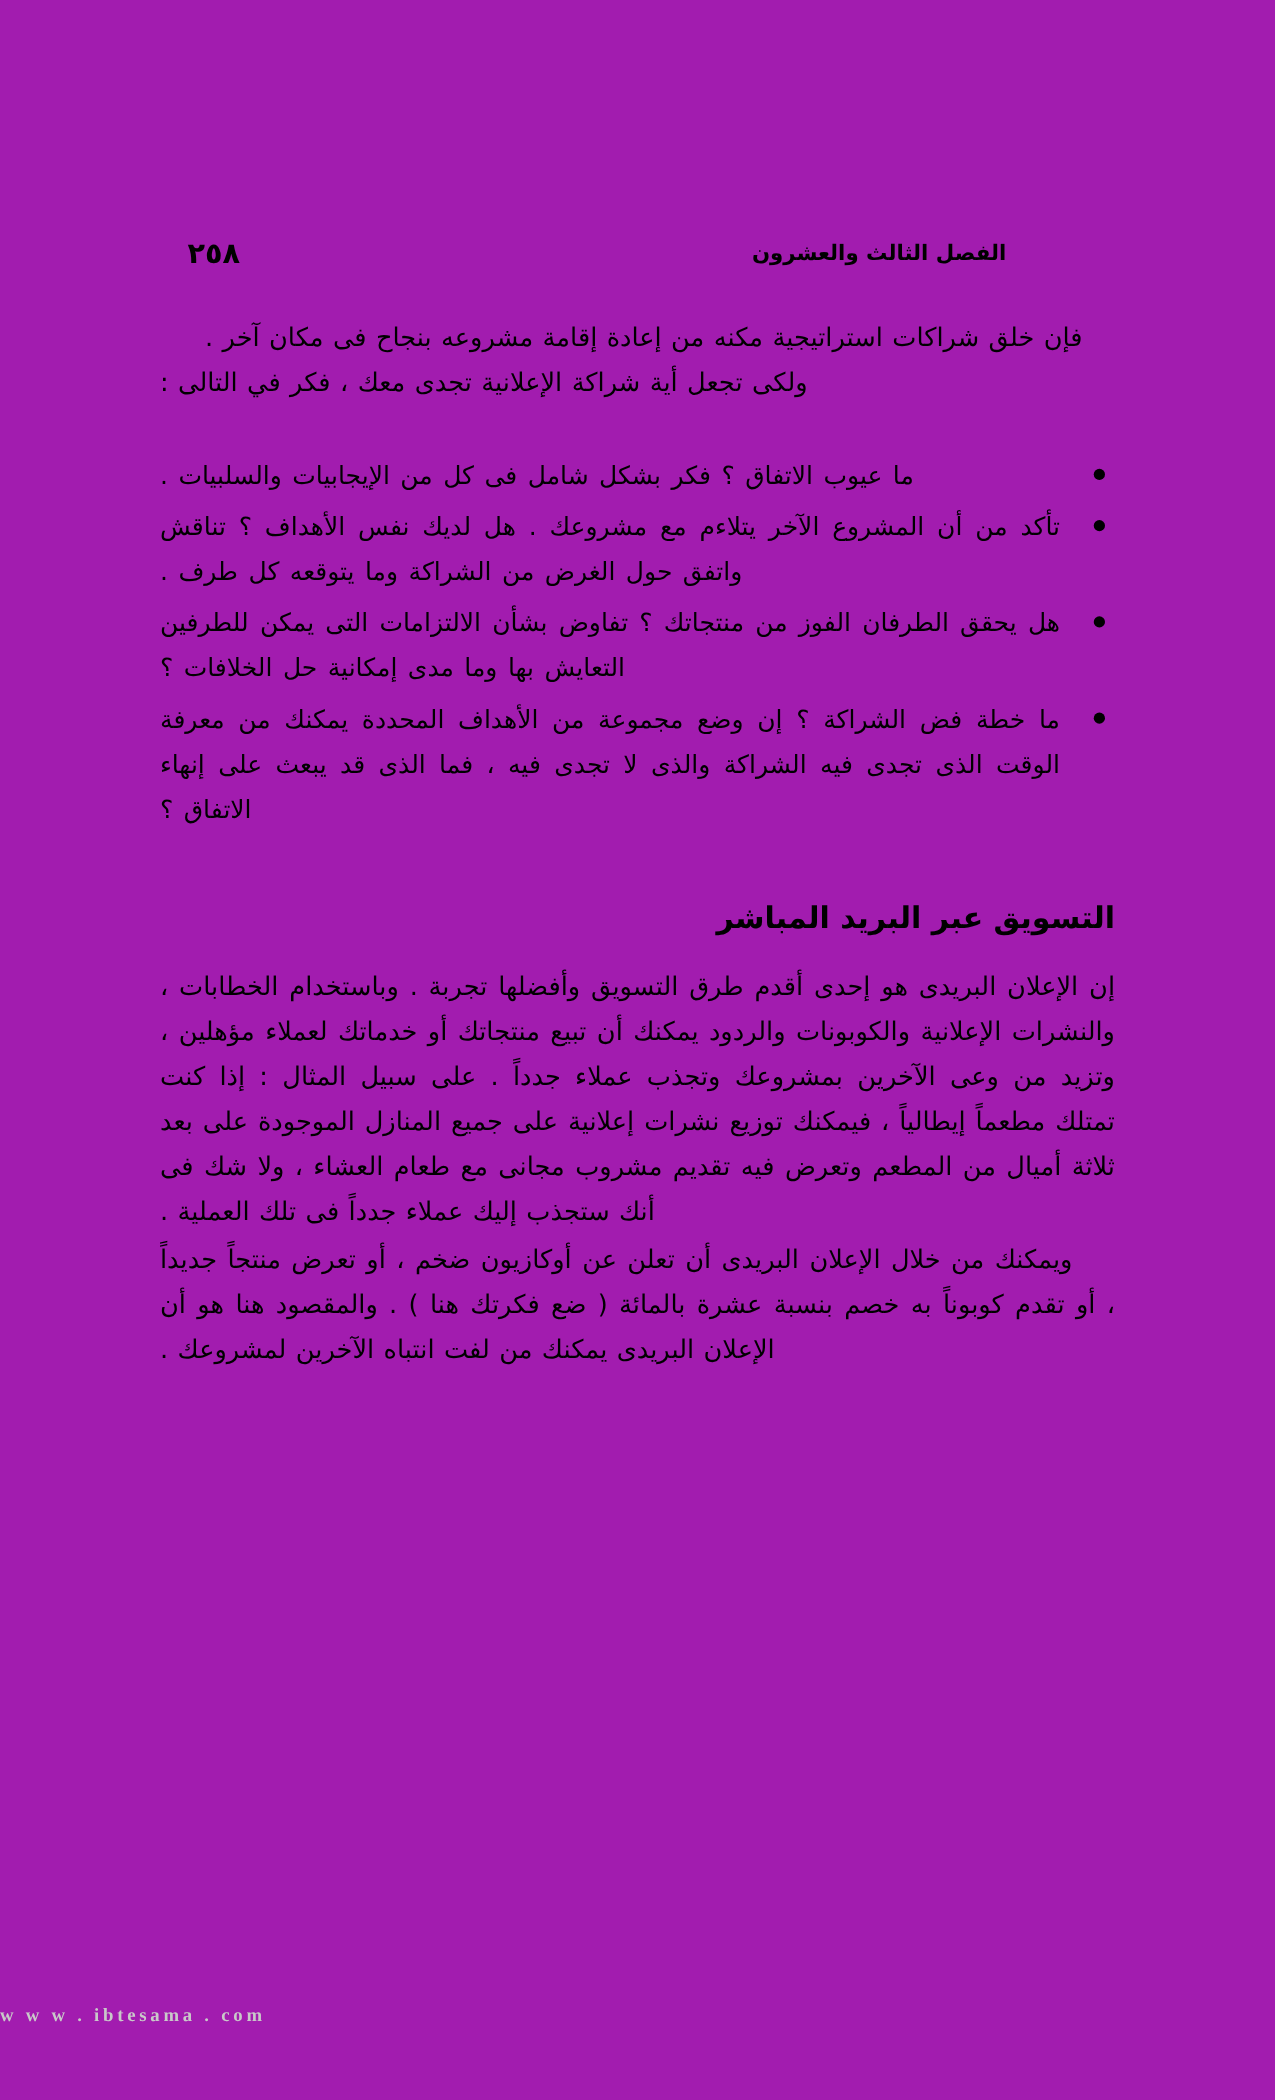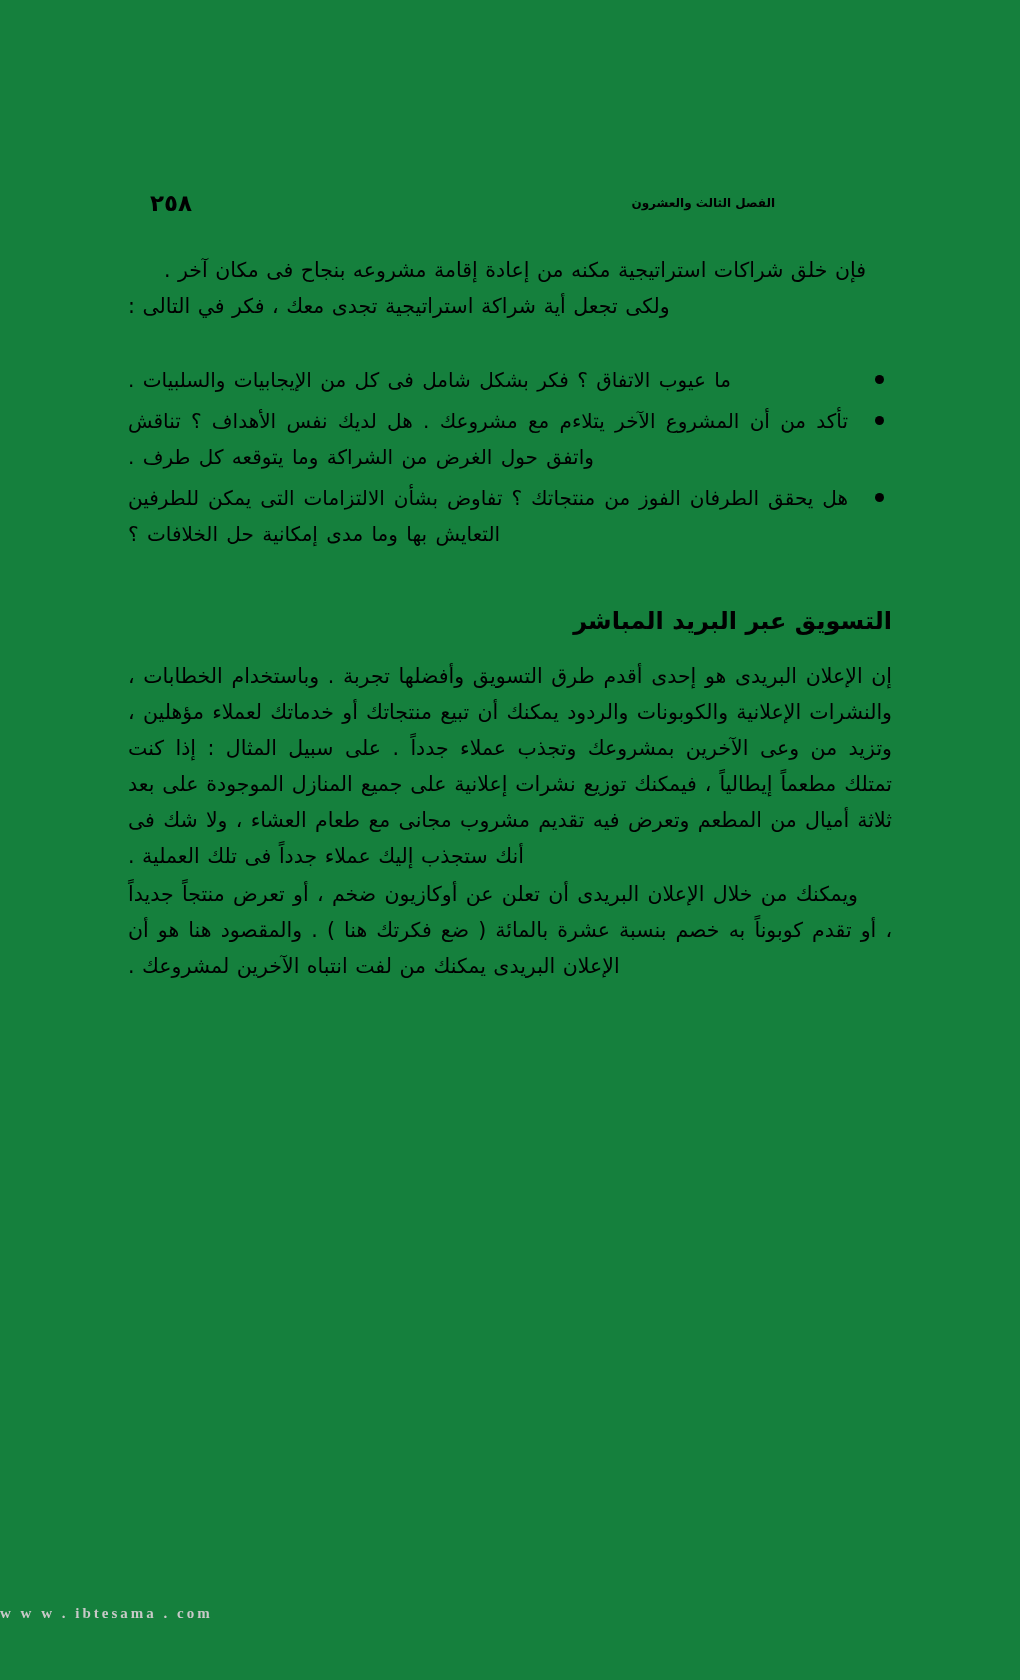--- a/index.html
+++ b/index.html
@@ -5,21 +5,21 @@
   html, body {
     margin: 0;
     padding: 0;
     background: #ffffff;
   }
 
   .page {
     position: relative;
     width: 1020px;
     height: 1680px;
-    background: #15803d;
+    background: #a21caf;
     overflow: hidden;
     font-family: "DejaVu Sans", "Liberation Sans", sans-serif;
     color: #000000;
   }
 
   
   .running-header {
     position: absolute;
     top: 186px;
     left: 150px;
@@ -35,26 +35,26 @@
   .folio {
     font-size: 23px;
     font-weight: bold;
     letter-spacing: 1px;
     color: #000;
     line-height: 1;
     white-space: nowrap;
   }
 
   .chapter-title {
-    font-size: 12px;
+    font-size: 17px;
     font-weight: bold;
     color: #000;
     line-height: 1;
     white-space: nowrap;
-    margin-right: 95px;
+    margin-right: 65px;
   }
 
   
   .content {
     position: absolute;
     top: 252px;
     right: 128px;
     left: 128px;
     direction: rtl;
     text-align: justify;
@@ -151,34 +151,38 @@
 
   <div class="running-header">
     <span class="folio">٢٥٨</span>
     <span class="chapter-title">الفصل الثالث والعشرون</span>
   </div>
 
   <div class="content">
 
     <p class="para lead">فإن خلق شراكات استراتيجية مكنه من إعادة إقامة مشروعه بنجاح فى مكان آخر .</p>
 
-    <p class="para indented">ولكى تجعل أية شراكة استراتيجية تجدى معك ، فكر في التالى :</p>
+    <p class="para indented">ولكى تجعل أية شراكة الإعلانية تجدى معك ، فكر في التالى :</p>
 
     <ul class="bullet-list">
       <li class="bullet-item">
         <span class="dot"></span>
         <span>ما عيوب الاتفاق ؟ فكر بشكل شامل فى كل من الإيجابيات والسلبيات .</span>
       </li>
       <li class="bullet-item">
         <span class="dot"></span>
         <span>تأكد من أن المشروع الآخر يتلاءم مع مشروعك . هل لديك نفس الأهداف ؟ تناقش واتفق حول الغرض من الشراكة وما يتوقعه كل طرف .</span>
       </li>
       <li class="bullet-item">
         <span class="dot"></span>
         <span>هل يحقق الطرفان الفوز من منتجاتك ؟ تفاوض بشأن الالتزامات التى يمكن للطرفين التعايش بها وما مدى إمكانية حل الخلافات ؟</span>
+      </li>
+      <li class="bullet-item">
+        <span class="dot"></span>
+        <span>ما خطة فض الشراكة ؟ إن وضع مجموعة من الأهداف المحددة يمكنك من معرفة الوقت الذى تجدى فيه الشراكة والذى لا تجدى فيه ، فما الذى قد يبعث على إنهاء الاتفاق ؟</span>
       </li>
     </ul>
 
     <h2 class="section-heading">التسويق عبر البريد المباشر</h2>
 
     <div class="body-block">
       <p class="para tail-left">إن الإعلان البريدى هو إحدى أقدم طرق التسويق وأفضلها تجربة . وباستخدام الخطابات ، والنشرات الإعلانية والكوبونات والردود يمكنك أن تبيع منتجاتك أو خدماتك لعملاء مؤهلين ، وتزيد من وعى الآخرين بمشروعك وتجذب عملاء جدداً . على سبيل المثال : إذا كنت تمتلك مطعماً إيطالياً ، فيمكنك توزيع نشرات إعلانية على جميع المنازل الموجودة على بعد ثلاثة أميال من المطعم وتعرض فيه تقديم مشروب مجانى مع طعام العشاء ، ولا شك فى أنك ستجذب إليك عملاء جدداً فى تلك العملية .</p>
       <p class="para indented">ويمكنك من خلال الإعلان البريدى أن تعلن عن أوكازيون ضخم ، أو تعرض منتجاً جديداً ، أو تقدم كوبوناً به خصم بنسبة عشرة بالمائة ( ضع فكرتك هنا ) . والمقصود هنا هو أن الإعلان البريدى يمكنك من لفت انتباه الآخرين لمشروعك .</p>
     </div>
 

